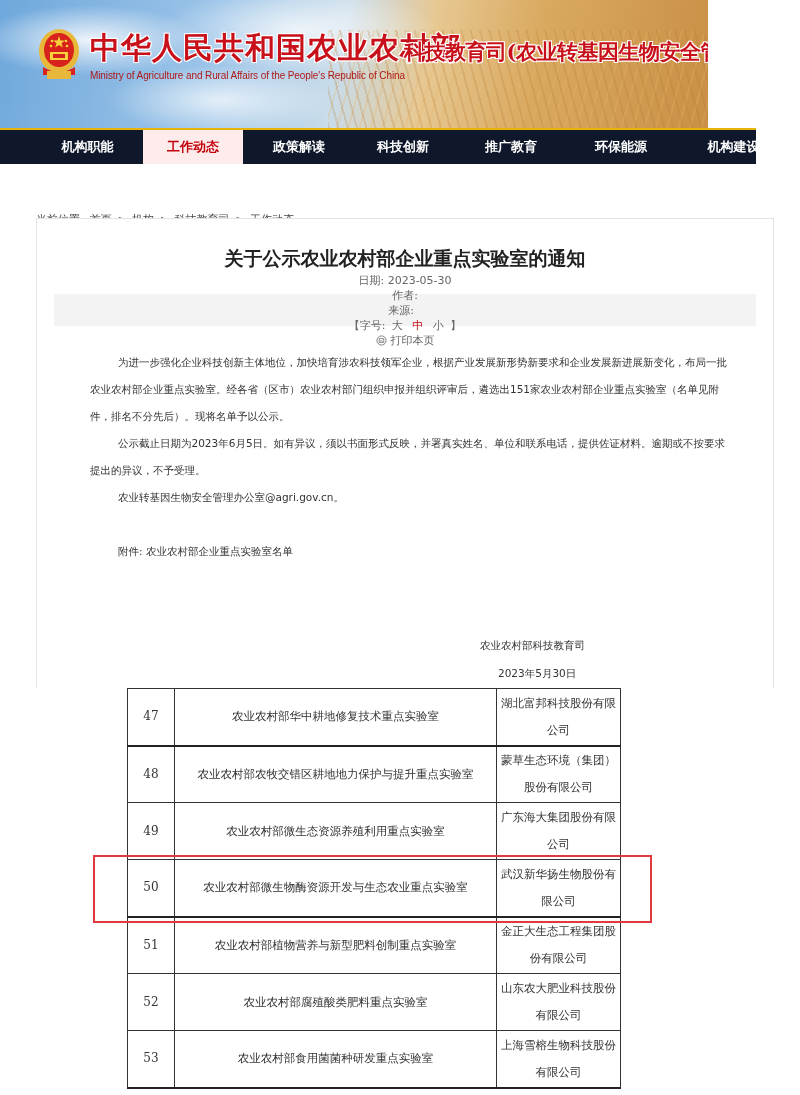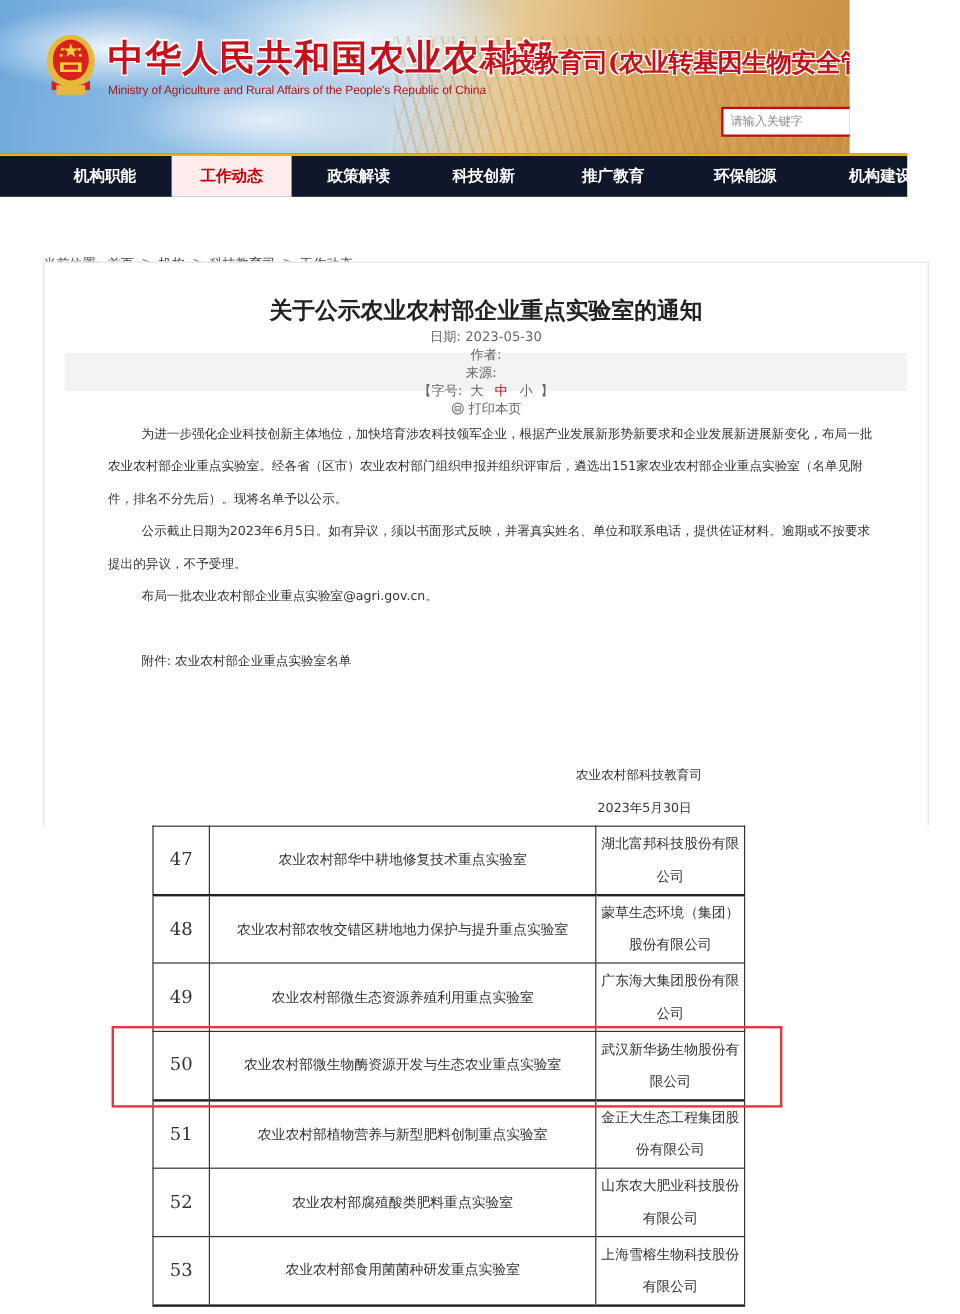--- a/index.html
+++ b/index.html
@@ -113,21 +113,21 @@
 
   
   .lab-table {
     position: absolute; left: 127px; top: 688px; width: 494px;
     border-collapse: collapse; font-size: 11.5px; color: #333;
   }
   .lab-table td {
     border: 1px solid #333; text-align: center; vertical-align: middle;
     line-height: 27px; padding: 0 4px;
   }
-  .lab-table td.num { width: 47px; font-family: "DejaVu Serif", "Liberation Serif", serif; font-size: 15px; }
+  .lab-table td.num { width: 47px; font-family: "DejaVu Serif", "Liberation Serif", serif; font-size: 12px; }
   .lab-table td.name { width: 323px; }
   .lab-table td.company { width: 124px; padding: 0 2px; }
   .lab-table tr { height: 57px; }
   .lab-table tr.thick-top td { border-top: 2px solid #222; margin-top: 14px; }
   .lab-table tr.last td { border-bottom: 2px solid #222; }
 
   .highlight-box {
     position: absolute; left: 93px; top: 855px; width: 559px; height: 68px;
     border: 2px solid #e0393e; pointer-events: none;
   }
@@ -149,24 +149,20 @@
     <rect x="13" y="25" width="18" height="8" fill="#f7d23a"></rect>
     <rect x="16" y="27" width="12" height="4" fill="#d8231c"></rect>
     <path d="M6 40 Q22 50 38 40 L38 48 L6 48 Z" fill="#d8231c"></path>
     <rect x="10" y="44" width="24" height="8" fill="#e8b83a"></rect>
   </svg>
 
   <div class="site-title-cn">中华人民共和国农业农村部</div>
   <div class="site-title-en">Ministry of Agriculture and Rural Affairs of the People's Republic of China</div>
   <div class="dept-title">科技教育司(农业转基因生物安全管理办公室)</div>
 
-  <div class="search-box">
-    <input class="search-input" type="text" placeholder="请输入关键字" style="">
-    <button class="search-btn">搜索</button>
-  </div>
 </div>
 
 <div class="nav">
   <div class="nav-item" style="width:175px;">机构职能</div>
   <div class="nav-item active" style="width:68px; margin-left:-32px; width:100px;">工作动态</div>
   <div class="nav-item" style="width:112px;">政策解读</div>
   <div class="nav-item" style="width:96px;">科技创新</div>
   <div class="nav-item" style="width:120px;">推广教育</div>
   <div class="nav-item" style="width:100px;">环保能源</div>
   <div class="nav-item" style="width:125px;">机构建设</div>
@@ -212,21 +208,21 @@
         <rect x="3.5" y="4" width="5" height="4" fill="none" stroke="#777" stroke-width="0.9"></rect>
         <line x1="4.5" y1="6.5" x2="7.5" y2="6.5" stroke="#777" stroke-width="0.8"></line>
       </svg>
       <span>打印本页</span>
     </span>
   </div>
 
   <div class="body-text">
     <p class="indent">为进一步强化企业科技创新主体地位，加快培育涉农科技领军企业，根据产业发展新形势新要求和企业发展新进展新变化，布局一批农业农村部企业重点实验室。经各省（区市）农业农村部门组织申报并组织评审后，遴选出151家农业农村部企业重点实验室（名单见附件，排名不分先后）。现将名单予以公示。</p>
     <p class="indent">公示截止日期为2023年6月5日。如有异议，须以书面形式反映，并署真实姓名、单位和联系电话，提供佐证材料。逾期或不按要求提出的异议，不予受理。</p>
-    <p class="indent">布局一批农业农村部企业重点实验室@agri.gov.cn。</p>
+    <p class="indent">农业转基因生物安全管理办公室@agri.gov.cn。</p>
     <div class="gap"></div>
     <p class="indent">
       <span>附件:</span>
       <a style="color:#333; text-decoration:none; cursor:pointer;">农业农村部企业重点实验室名单</a>
     </p>
   </div>
 
   <div class="sign sign-org">农业农村部科技教育司</div>
   <div class="sign sign-date">2023年5月30日</div>
 </div>

